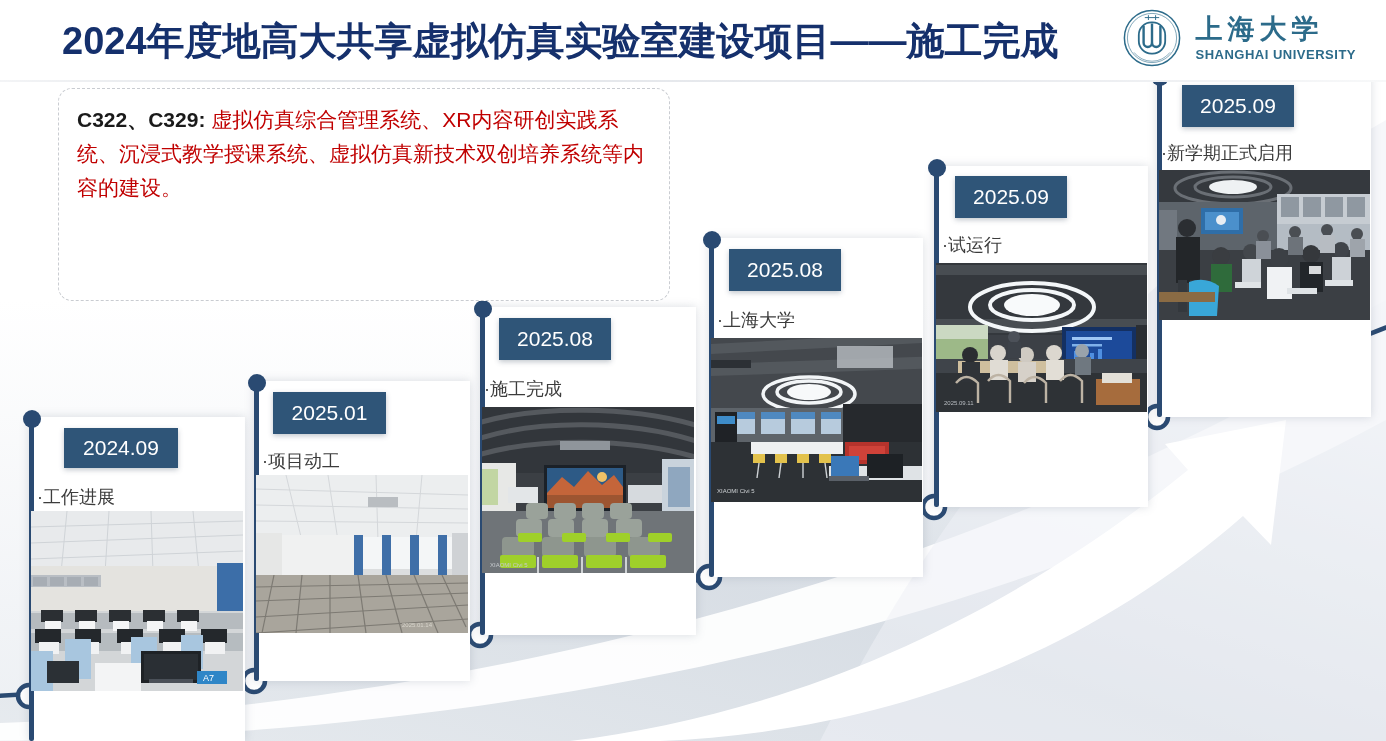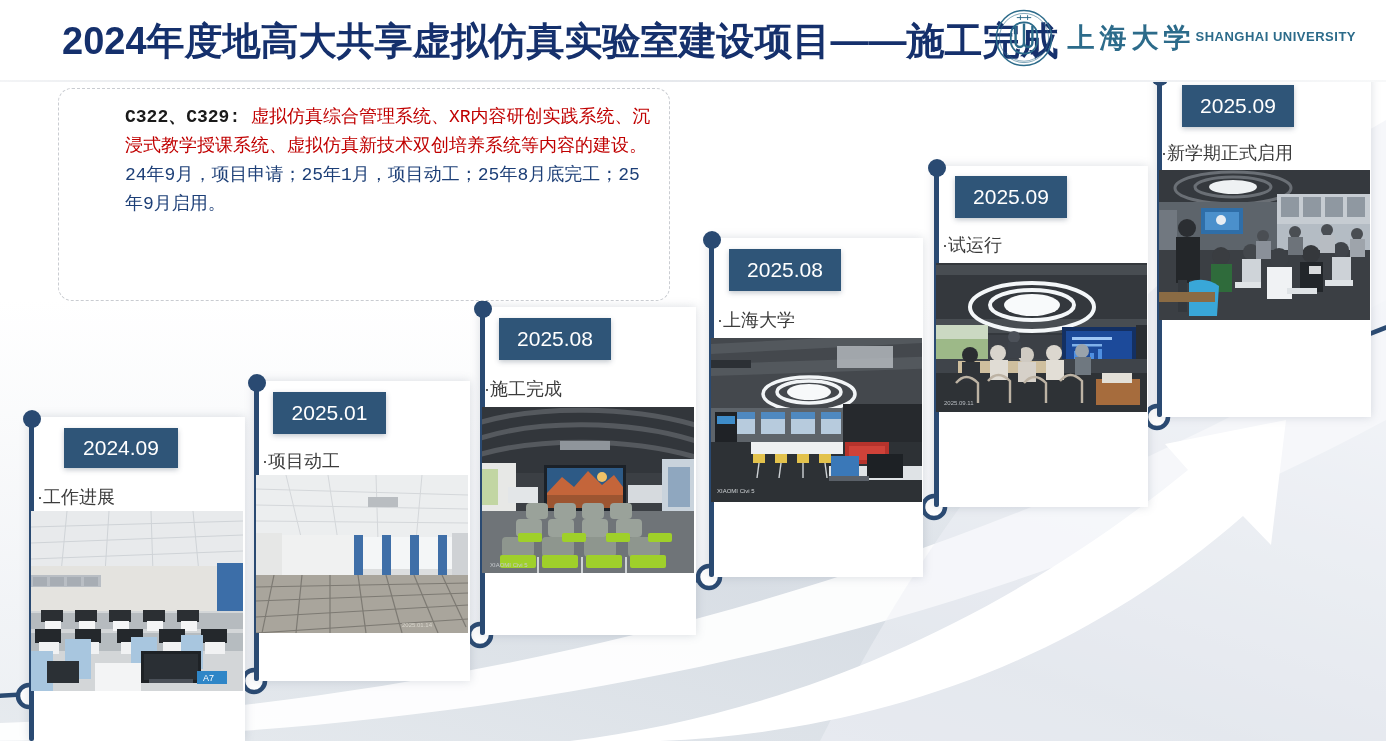--- a/index.html
+++ b/index.html
@@ -33,42 +33,41 @@
     position:absolute; left:62px; top:16px;
     font-size:38px; font-weight:bold; letter-spacing:0px;
     color:#15306c; white-space:nowrap;
     font-family:"Liberation Sans","DejaVu Sans",sans-serif;
   }
   .logo-wrap{
     position:absolute; right:30px; top:8px;
     display:flex; align-items:center; gap:14px;
   }
   .logo-mark{ width:60px; height:60px; flex:0 0 auto; }
-  .logo-text{ display:flex; flex-direction:row; line-height:1; }
+  .logo-text{ display:flex; flex-direction:column; line-height:1; }
   .logo-cn{
     font-size:27px; color:#2c6b8a; letter-spacing:5px;
     font-family:"Liberation Serif","DejaVu Serif",serif; font-weight:bold;
   }
   .logo-en{
     font-size:13px; color:#2c6b8a; letter-spacing:0.5px; margin-top:5px;
     font-family:"Liberation Sans","DejaVu Sans",sans-serif; font-weight:bold;
   }
 
   
   .note{
     position:absolute; left:58px; top:88px; width:612px; height:213px;
     border:1.5px dashed #c9ccd1; border-radius:14px;
     background:#ffffff; z-index:25;
     padding:14px 18px 0 18px;
   }
   .note p{
-    font-size:18px; line-height:1.62; color:#1d3f77;
-    font-family:Liberation Mono, monospace;
+    font-size:21px; line-height:1.62; color:#1d3f77;
+    font-family:Liberation Sans, sans-serif;
     white-space:pre-wrap;
-    margin-left:48px;
   }
   .note .red{ color:#c00000; }
   .note .lead{ color:#1a1a1a; font-weight:bold; }
 
   
   .card{
     position:absolute; z-index:20;
     background:#fef9c3;
   }
   .card .panel{
@@ -601,21 +600,20 @@
         </g>
 
         <path d="M30,112 q16,-6 30,4 l-2,30 l-28,0 Z" fill="#39a7d8"></path>
         <rect x="0" y="122" width="56" height="10" fill="#8a6b44"></rect>
       </svg>
     </div>
   </div>
 
   <div class="note">
     <p><span class="lead">C322、C329:</span><span class="red"> 虚拟仿真综合管理系统、XR内容研创实践系统、沉浸式教学授课系统、虚拟仿真新技术双创培养系统等内容的建设。</span></p>
-    <p>24年9月，项目申请；25年1月，项目动工；25年8月底完工；25年9月启用。</p>
   </div>
 
   <div class="header">
     <div class="title">2024年度地高大共享虚拟仿真实验室建设项目——施工完成</div>
     <div class="logo-wrap">
       <svg class="logo-mark" viewBox="0 0 100 100">
         <circle cx="50" cy="50" r="46" fill="none" stroke="#2c6b8a" stroke-width="2.5"></circle>
         <circle cx="50" cy="50" r="41" fill="none" stroke="#2c6b8a" stroke-width="1"></circle>
         <rect x="28" y="24" width="44" height="52" rx="21" fill="none" stroke="#2c6b8a" stroke-width="3"></rect>
         <path d="M50,26 L50,58 A7,7 0 0 0 64,58 L64,30" fill="none" stroke="#2c6b8a" stroke-width="4"></path>

